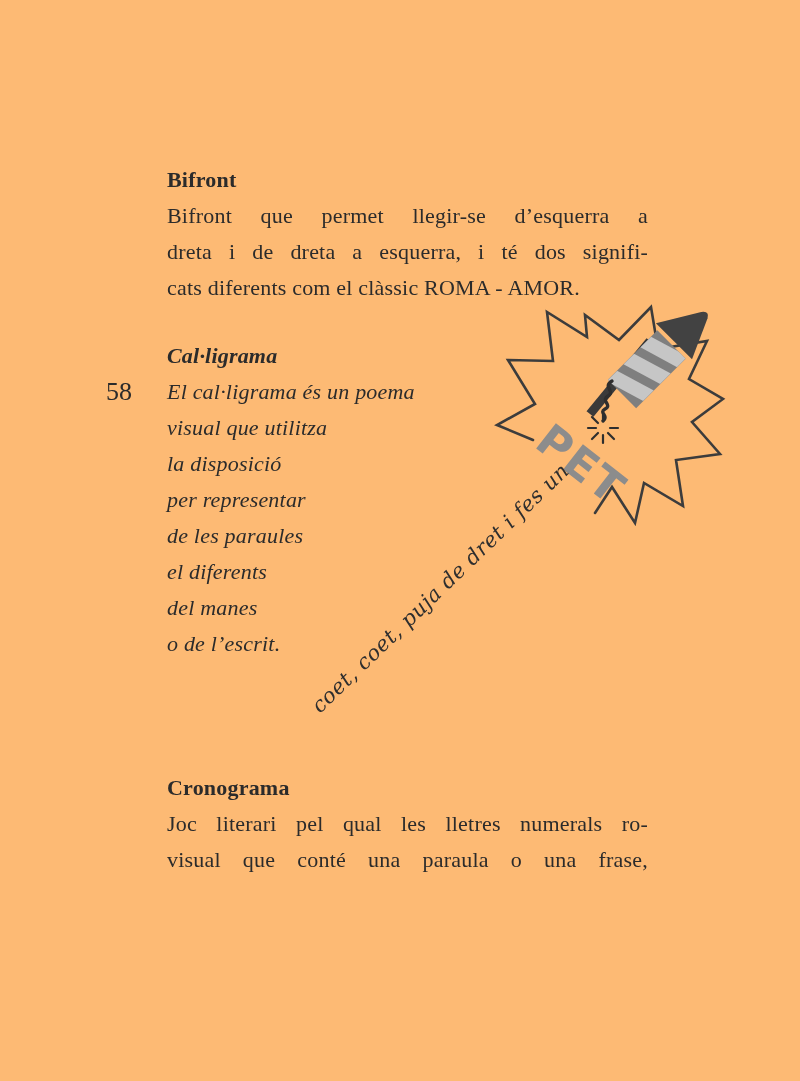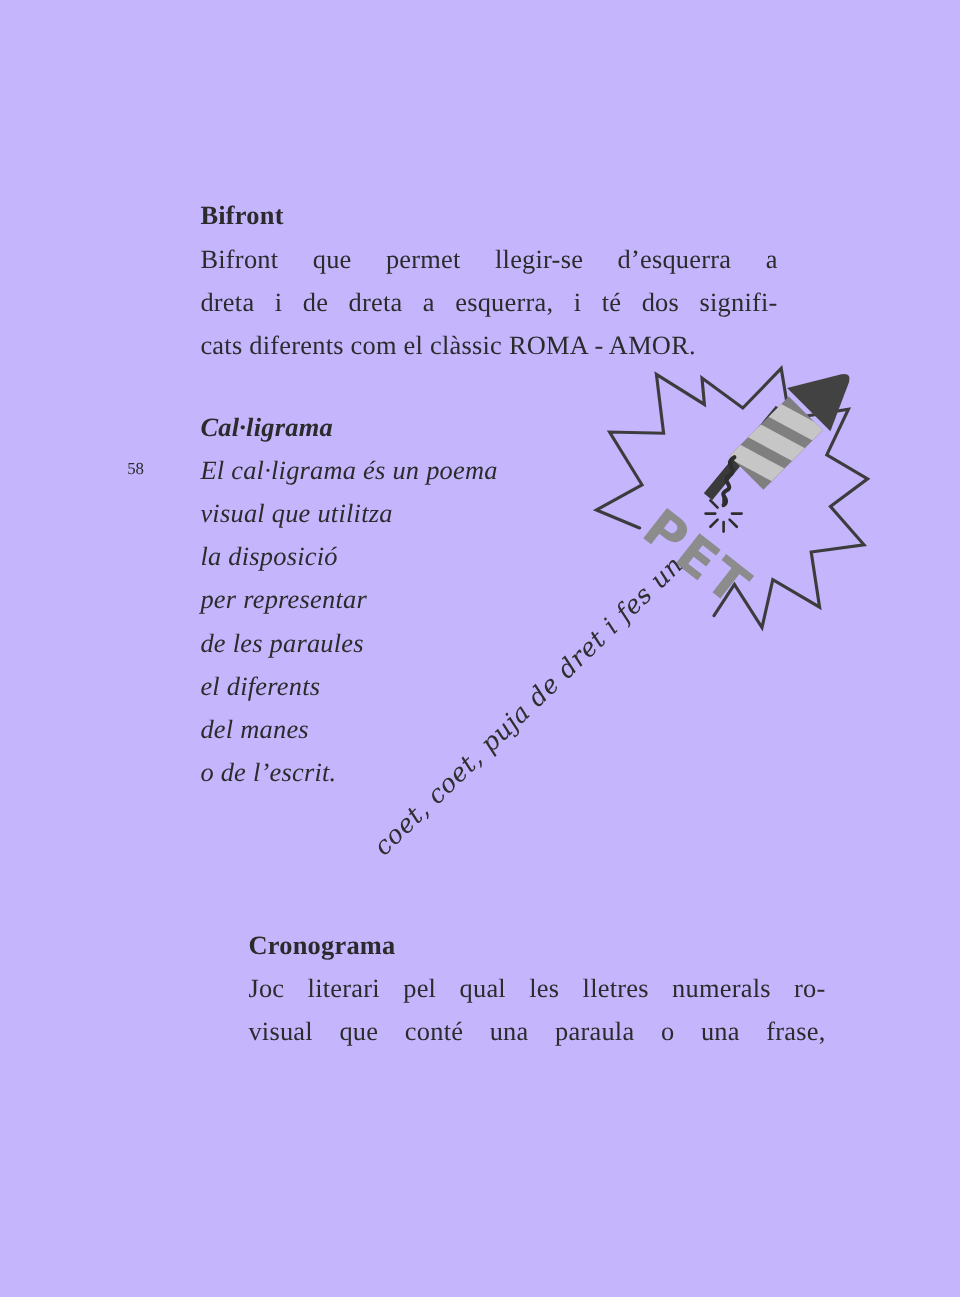--- a/index.html
+++ b/index.html
@@ -1,33 +1,33 @@
 <!DOCTYPE html>
 <html><head>
 <meta charset="utf-8">
 <style>
   html,body { margin:0; padding:0; background:#ffffff; }
   .page {
     position:relative;
     width:800px; height:1081px;
-    background:#c4b5fd;
+    background:#fdba74;
     overflow:hidden;
     font-family:"Liberation Serif","DejaVu Serif",serif;
     color:#2b2b2b;
   }
   .entry { position:absolute; left:167px; width:481px; }
   .term  { font-weight:bold; font-size:22px; line-height:36px; letter-spacing:0.2px; }
   .line  { font-size:22px; line-height:36px; letter-spacing:0.2px; }
   .stretch { text-align:justify; text-align-last:justify; }
   #entry-bifront    { top:162px; }
   #entry-calligrama { top:338px; width:360px;font-style:italic; }
-  #entry-cronograma { top:770px;margin-left:40px; }
+  #entry-cronograma { top:770px; }
   .pagenum {
     position:absolute; left:106px; top:374px;
-    font-size:14px; line-height:36px;
+    font-size:26px; line-height:36px;
   }
   .illustration {
     position:absolute; left:300px; top:295px;
     width:445px; height:445px;
   }
   .script-text {
     font-family:"DejaVu Serif","Liberation Serif",serif;
     font-style:italic;
     font-size:21px;
     letter-spacing:0.5px;

